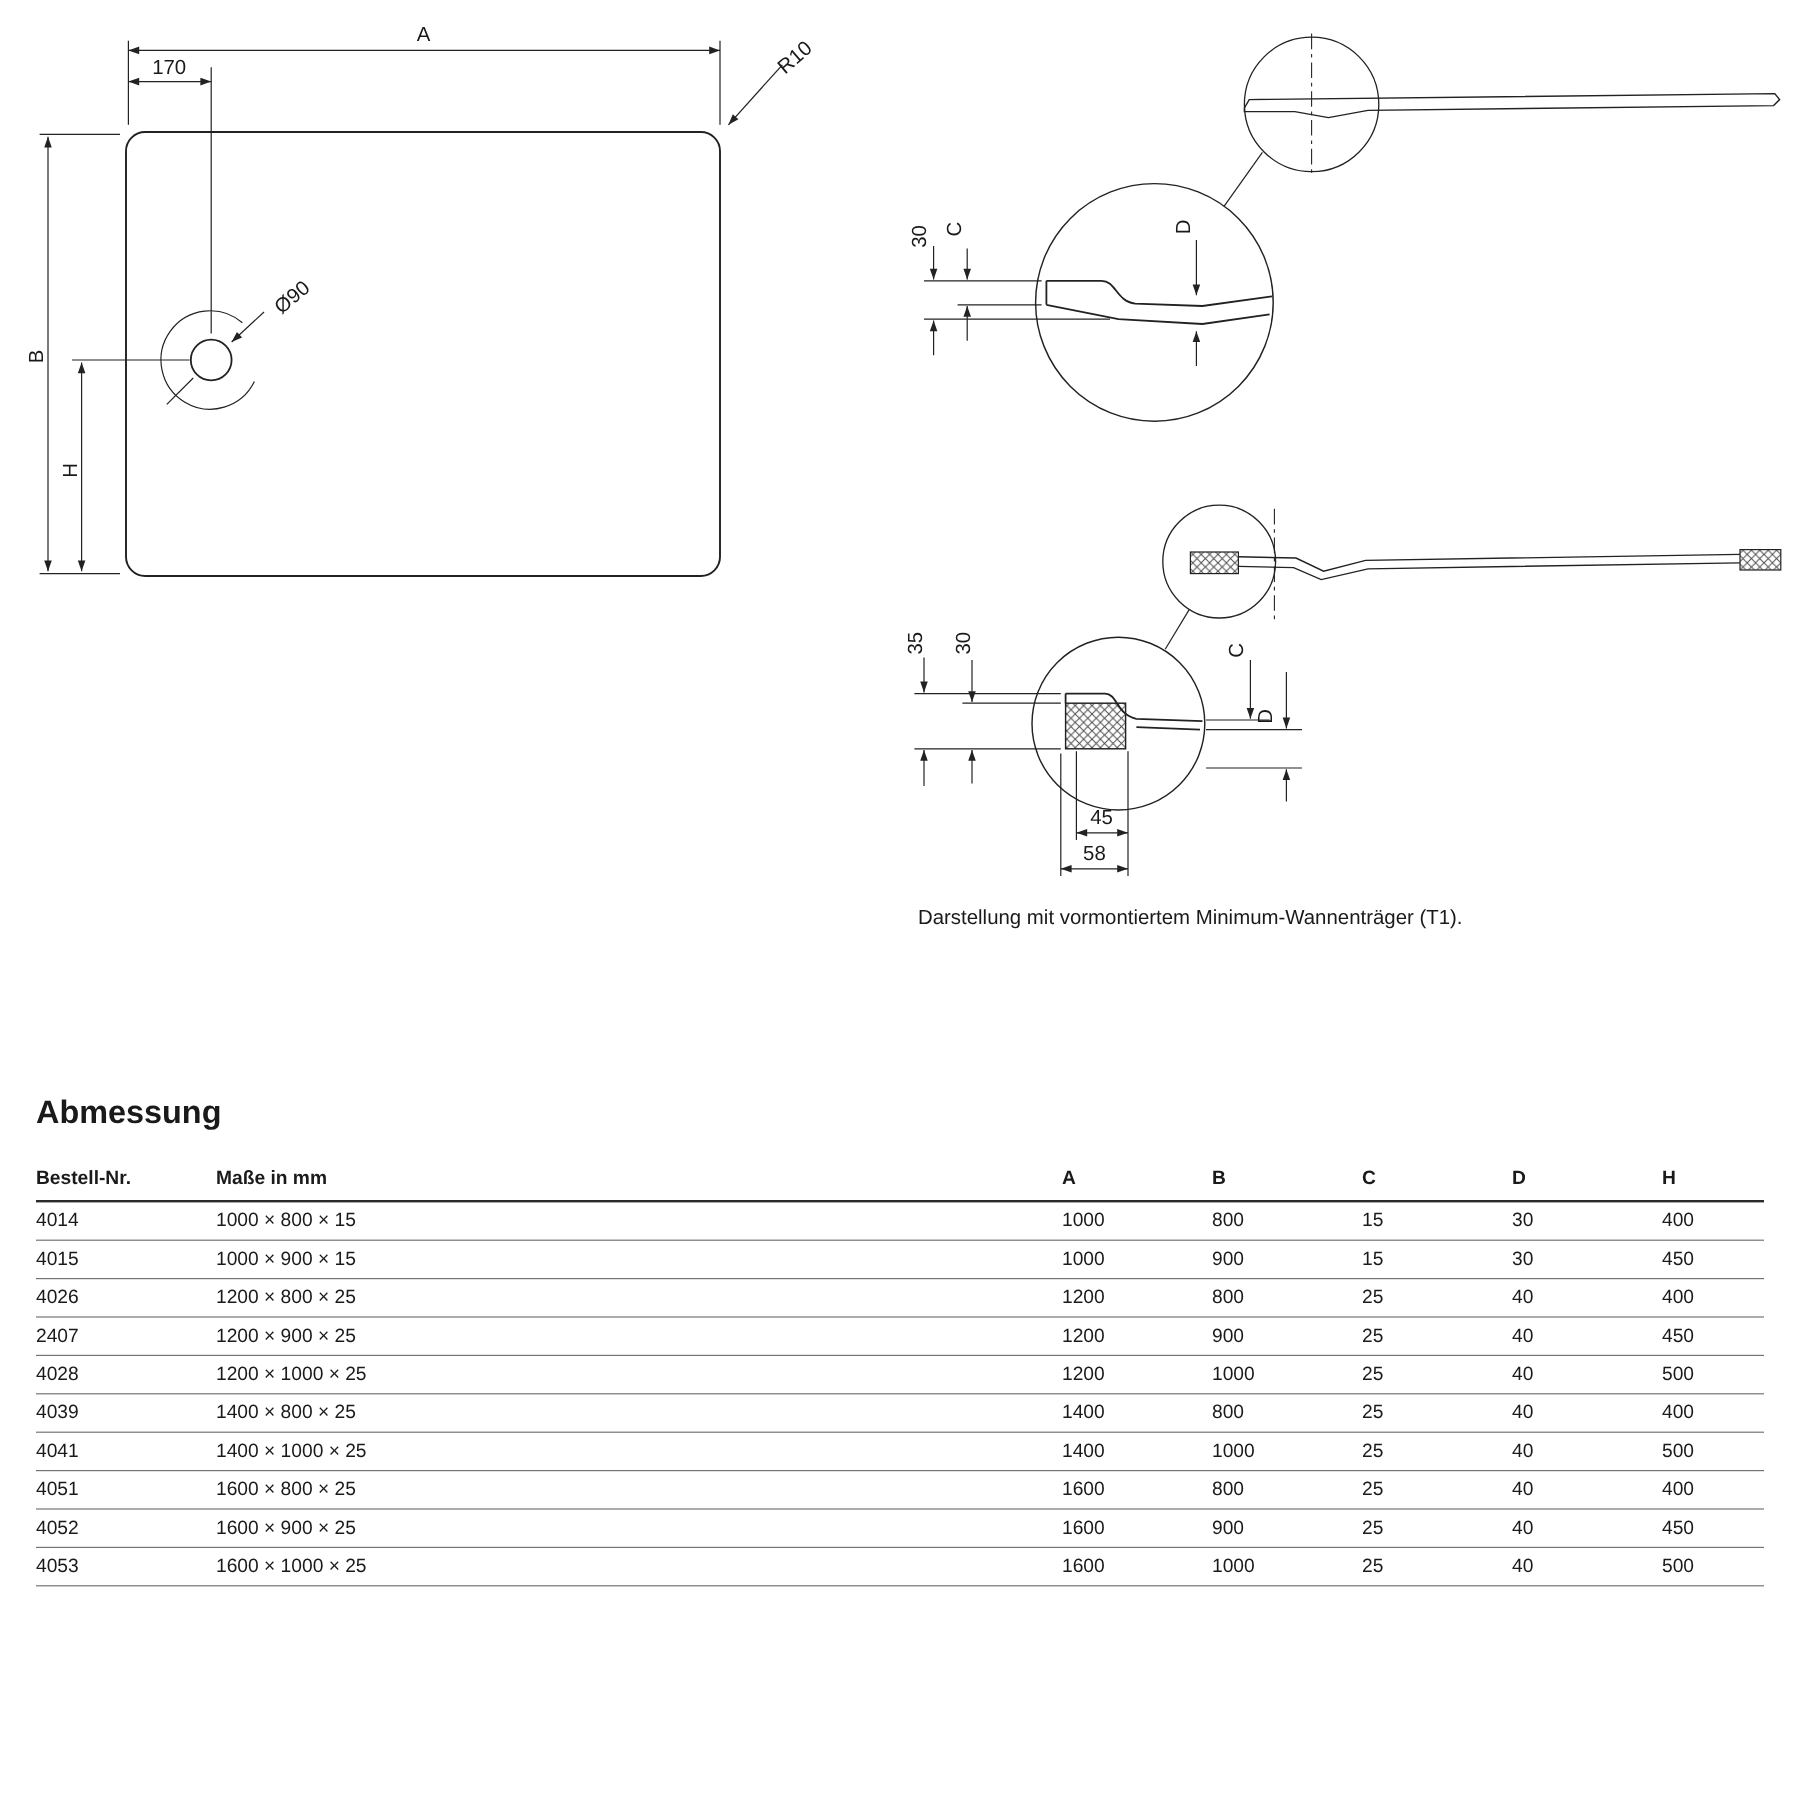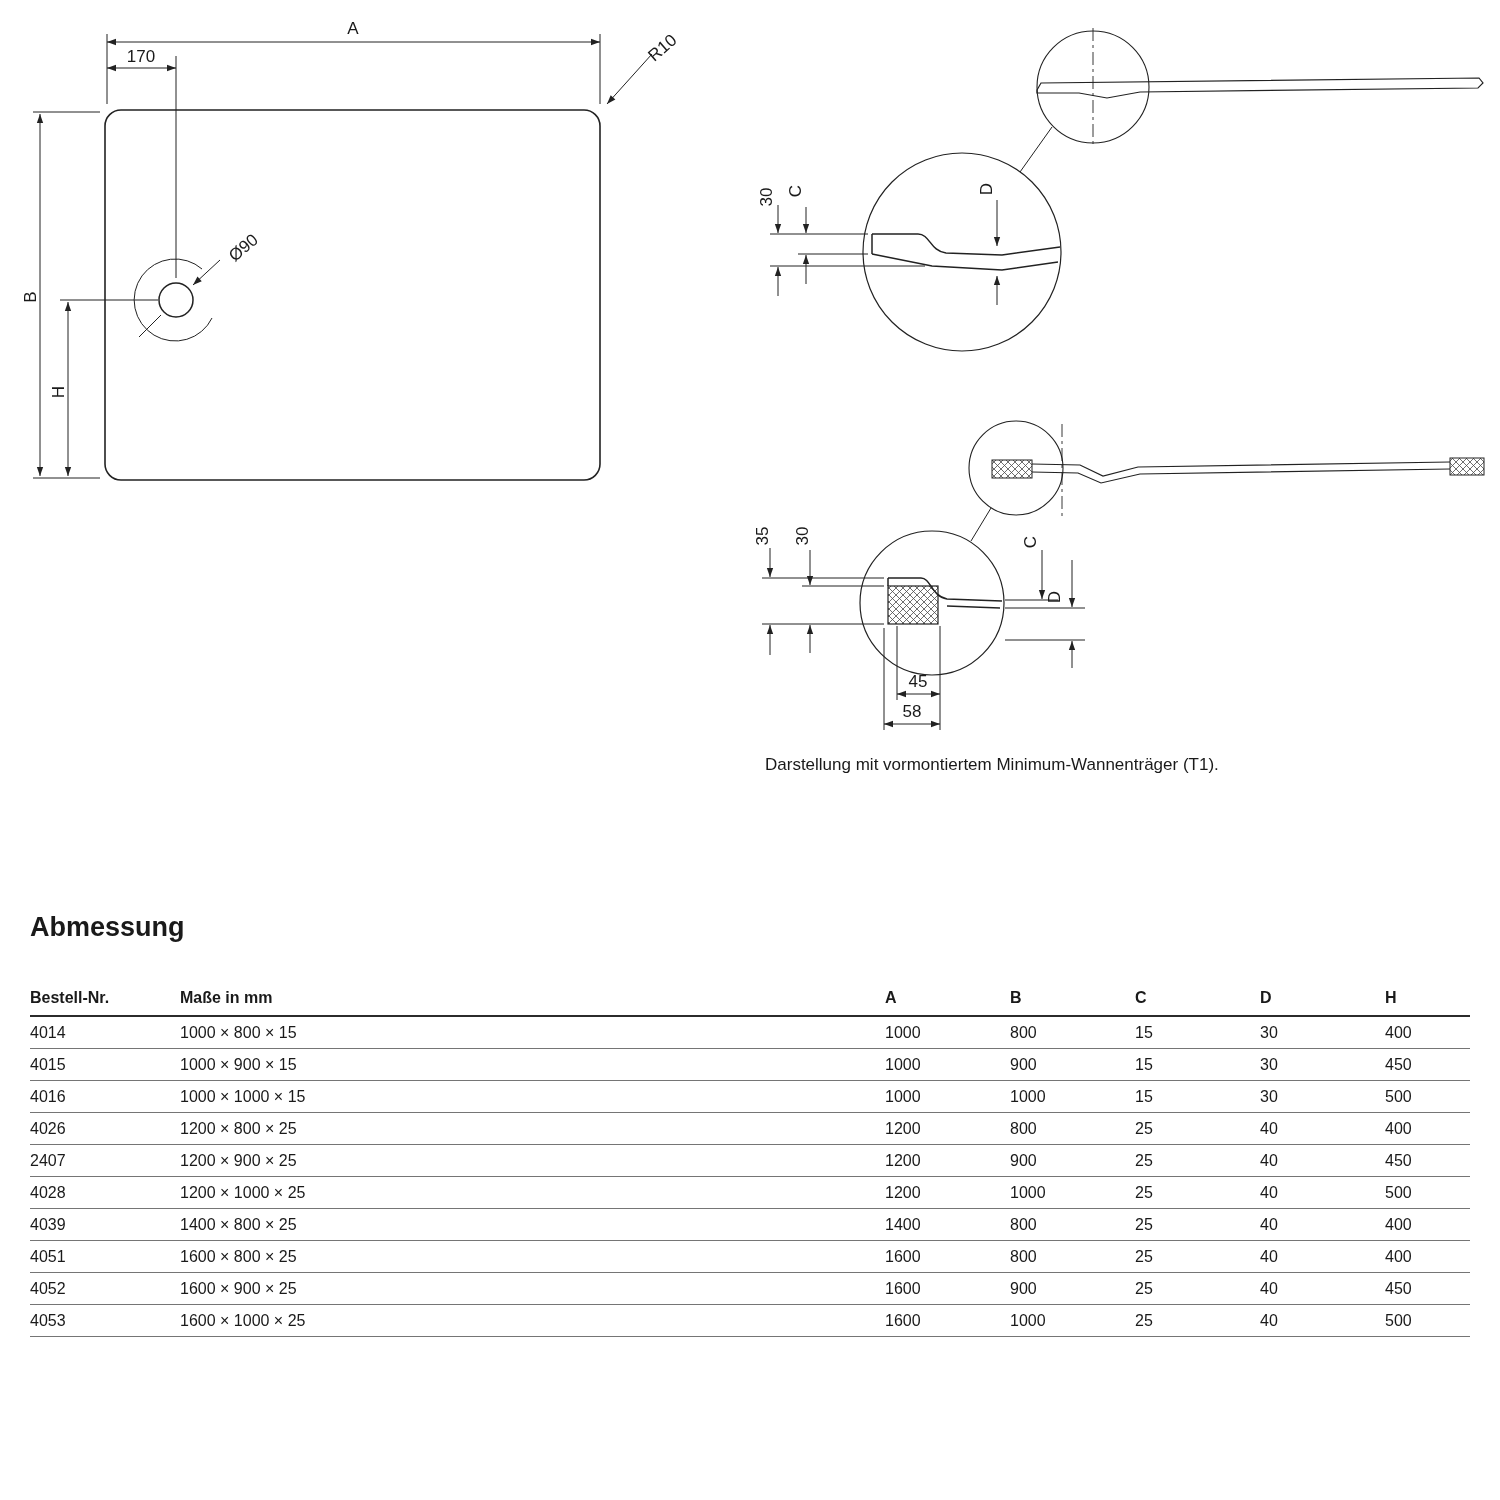--- a/index.html
+++ b/index.html
@@ -1,21 +1,21 @@
 <!DOCTYPE html>
 <html><head>
 <meta charset="utf-8">
 <style>
   html,body{margin:0;padding:0;background:#fff;}
   body{width:1500px;height:1500px;font-family:"Liberation Sans",sans-serif;color:#1a1a1a;overflow:hidden;}
   .drawing-wrap{width:1500px;height:900px;}
   svg text{font-family:"Liberation Sans",sans-serif;font-size:17px;fill:#1a1a1a;}
   svg text.caption{font-size:17px;}
   .spec{margin:0 30px;}
-  .spec h2{font-size:27px;font-weight:700;margin:12px 0 40px 0;}
+  .spec h2{font-size:27px;font-weight:700;margin:12px 0 25px 0;}
   table{border-collapse:collapse;width:1440px;table-layout:fixed;}
   th{text-align:left;font-weight:700;font-size:16px;padding:6px 0 8px 0;border-bottom:2px solid #2b2b2b;margin-top:48px;}
   td{font-size:16px;padding:7px 0 6px 0;border-bottom:1px solid #757575;white-space:nowrap;overflow:hidden;}
 </style>
 </head>
 <body>
 
 <div class="drawing-wrap">
 <svg width="1500" height="900" viewBox="0 0 1500 900" xmlns="http://www.w3.org/2000/svg">
   <defs>
@@ -171,29 +171,20 @@
         <tr>
           <td>4015</td>
           <td>1000 × 900 × 15</td>
           <td>1000</td>
           <td>900</td>
           <td>15</td>
           <td>30</td>
           <td>450</td>
         </tr>
         <tr>
-          <td>4016</td>
-          <td>1000 × 1000 × 15</td>
-          <td>1000</td>
-          <td>1000</td>
-          <td>15</td>
-          <td>30</td>
-          <td>500</td>
-        </tr>
-        <tr>
           <td>4026</td>
           <td>1200 × 800 × 25</td>
           <td>1200</td>
           <td>800</td>
           <td>25</td>
           <td>40</td>
           <td>400</td>
         </tr>
         <tr>
           <td>2407</td>
@@ -216,20 +207,29 @@
         <tr>
           <td>4039</td>
           <td>1400 × 800 × 25</td>
           <td>1400</td>
           <td>800</td>
           <td>25</td>
           <td>40</td>
           <td>400</td>
         </tr>
         <tr>
+          <td>4041</td>
+          <td>1400 × 1000 × 25</td>
+          <td>1400</td>
+          <td>1000</td>
+          <td>25</td>
+          <td>40</td>
+          <td>500</td>
+        </tr>
+        <tr>
           <td>4051</td>
           <td>1600 × 800 × 25</td>
           <td>1600</td>
           <td>800</td>
           <td>25</td>
           <td>40</td>
           <td>400</td>
         </tr>
         <tr>
           <td>4052</td>

